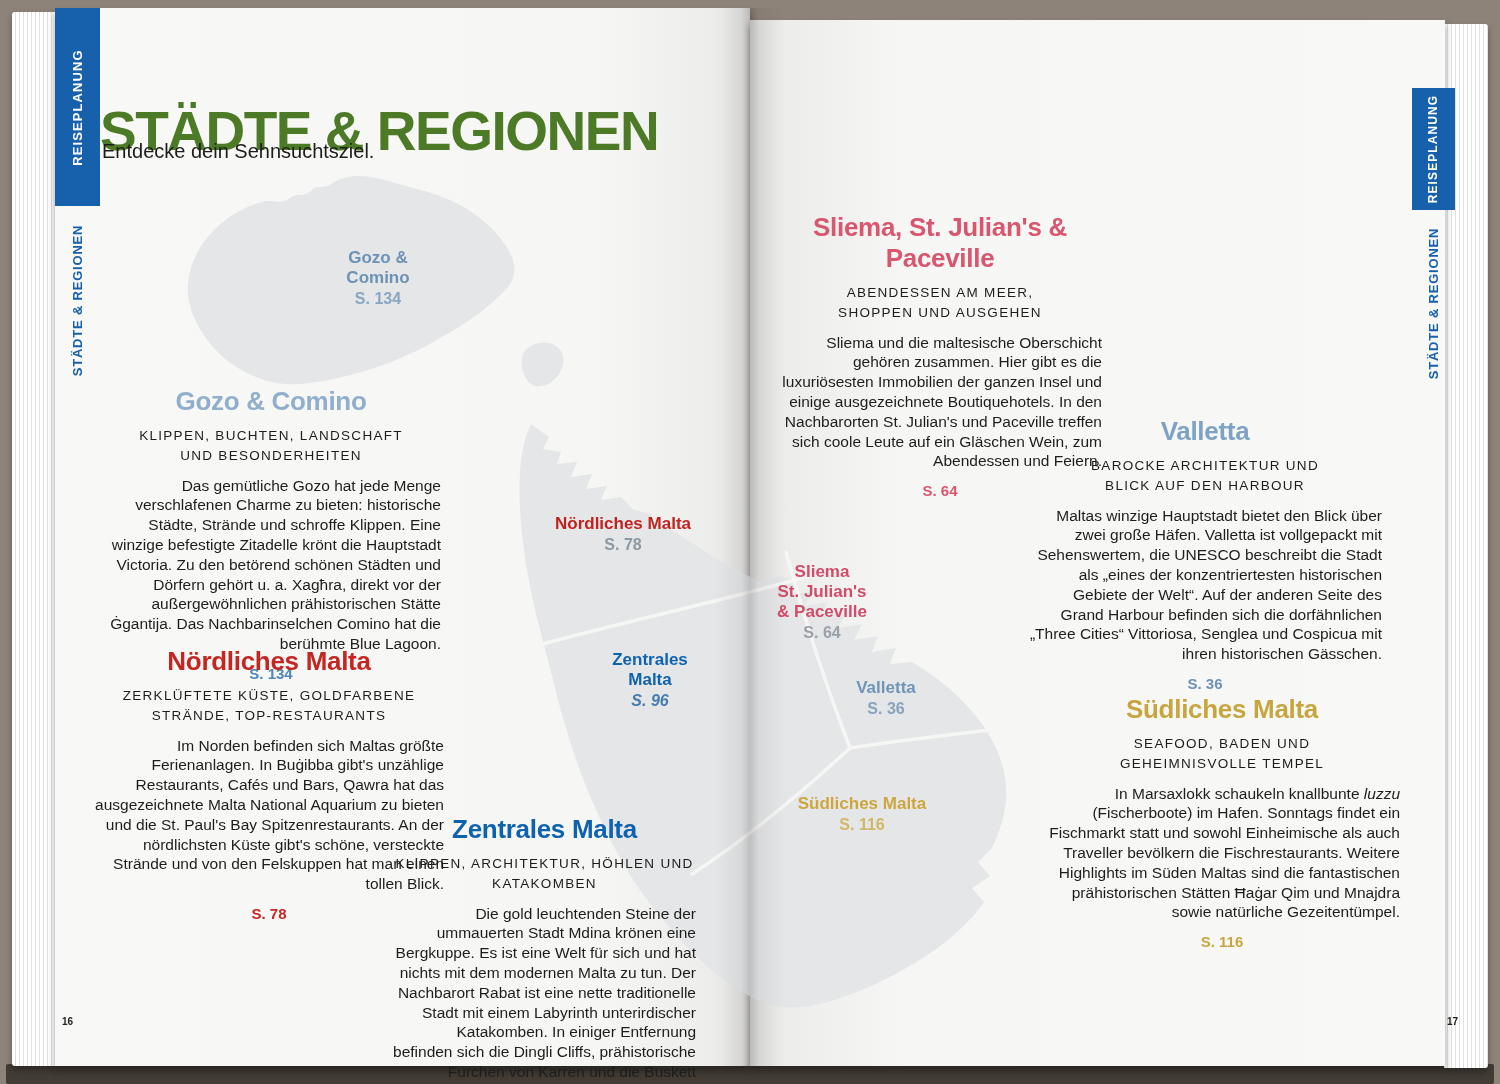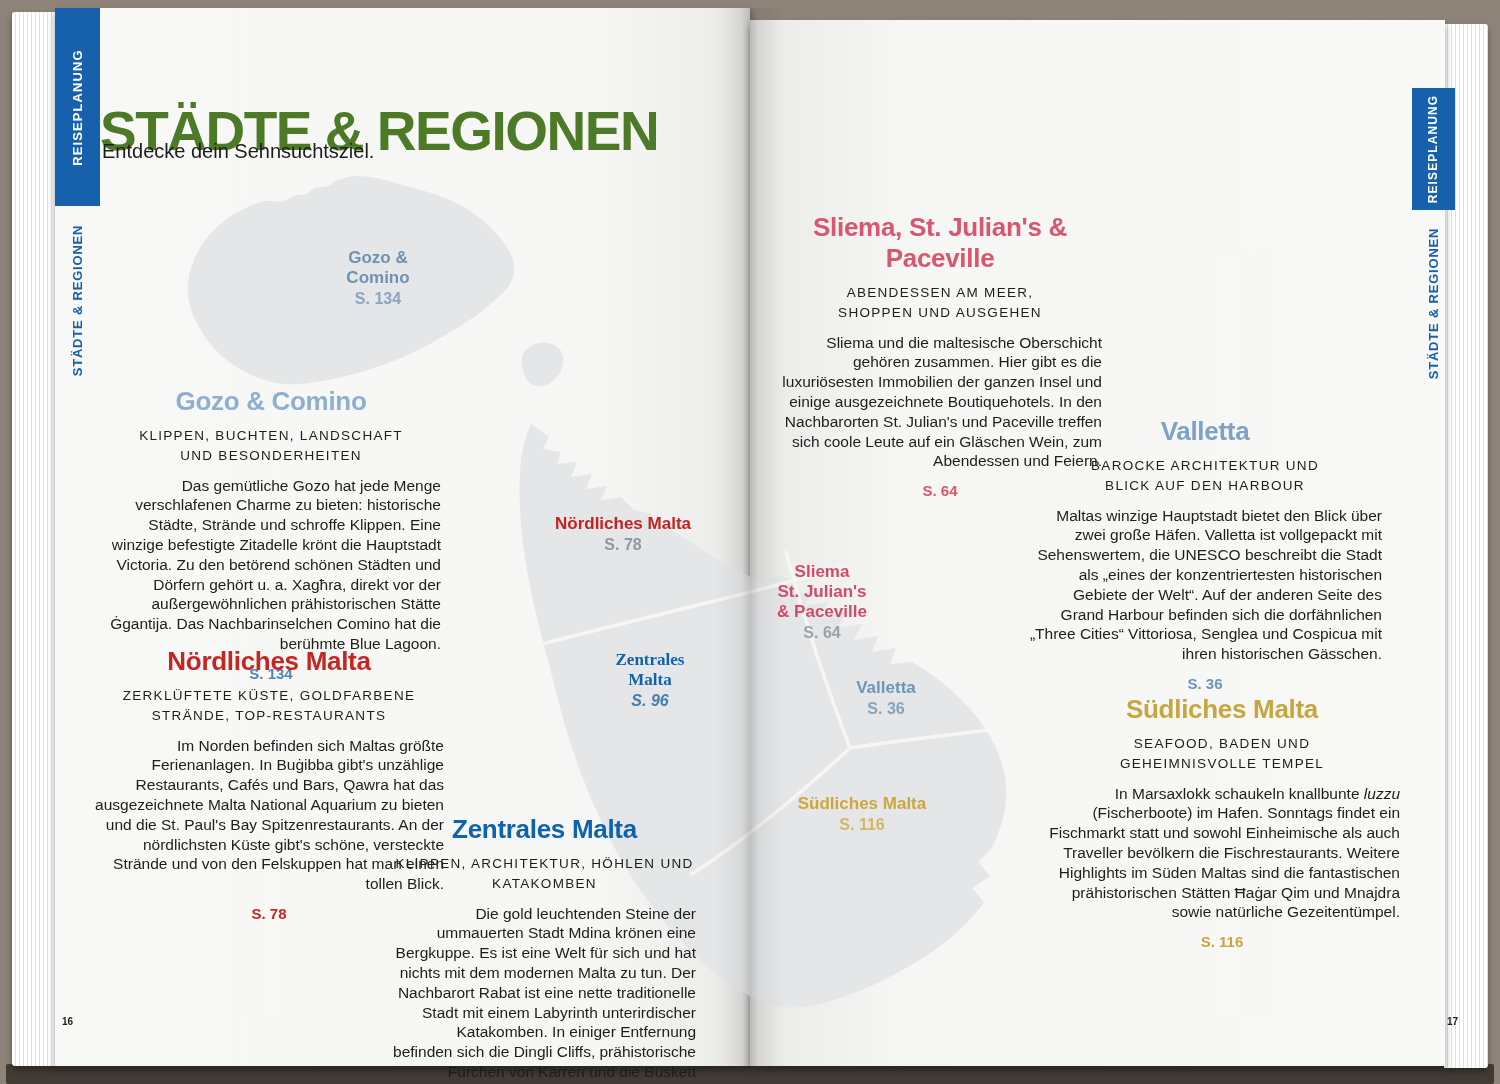--- a/index.html
+++ b/index.html
@@ -45,21 +45,21 @@
   .c-nord{color:#c62621;} .r-nord{color:#c62621;}
   .c-central{color:#0f62ae;}
   .c-sliema{color:#d8566e;} .r-sliema{color:#d8566e;}
   .c-valletta{color:#7da2c6;} .r-valletta{color:#6b93ba;}
   .c-sued{color:#c8a63f;} .r-sued{color:#c8a63f;}
 
   .maplabel{position:absolute;text-align:center;font-weight:bold;font-size:17px;line-height:1.18;}
   .maplabel .mref{font-size:16px;margin-top:2px;}
   .ml-gozo{color:#6d92b5;} .mlr-gozo{color:#8aa6c1;}
   .ml-nord{color:#c2221f;} .mlr-nord{color:#8d98a1;}
-  .ml-central{color:#0f62ae;font-family:Liberation Serif, serif;} .mlr-central{color:#477cae;font-style:italic;}
+  .ml-central{color:#0f62ae;} .mlr-central{color:#477cae;font-style:italic;}
   .ml-sliema{color:#d04c68;} .mlr-sliema{color:#9aa1a9;}
   .ml-valletta{color:#6f95b9;} .mlr-valletta{color:#87a3be;}
   .ml-sued{color:#cda63e;} .mlr-sued{color:#d2b766;}
 
   .pagenum{position:absolute;font-size:10px;font-weight:bold;color:#1d1d1b;}
 </style>
 </head>
 <body>
 
 <div class="stage">

